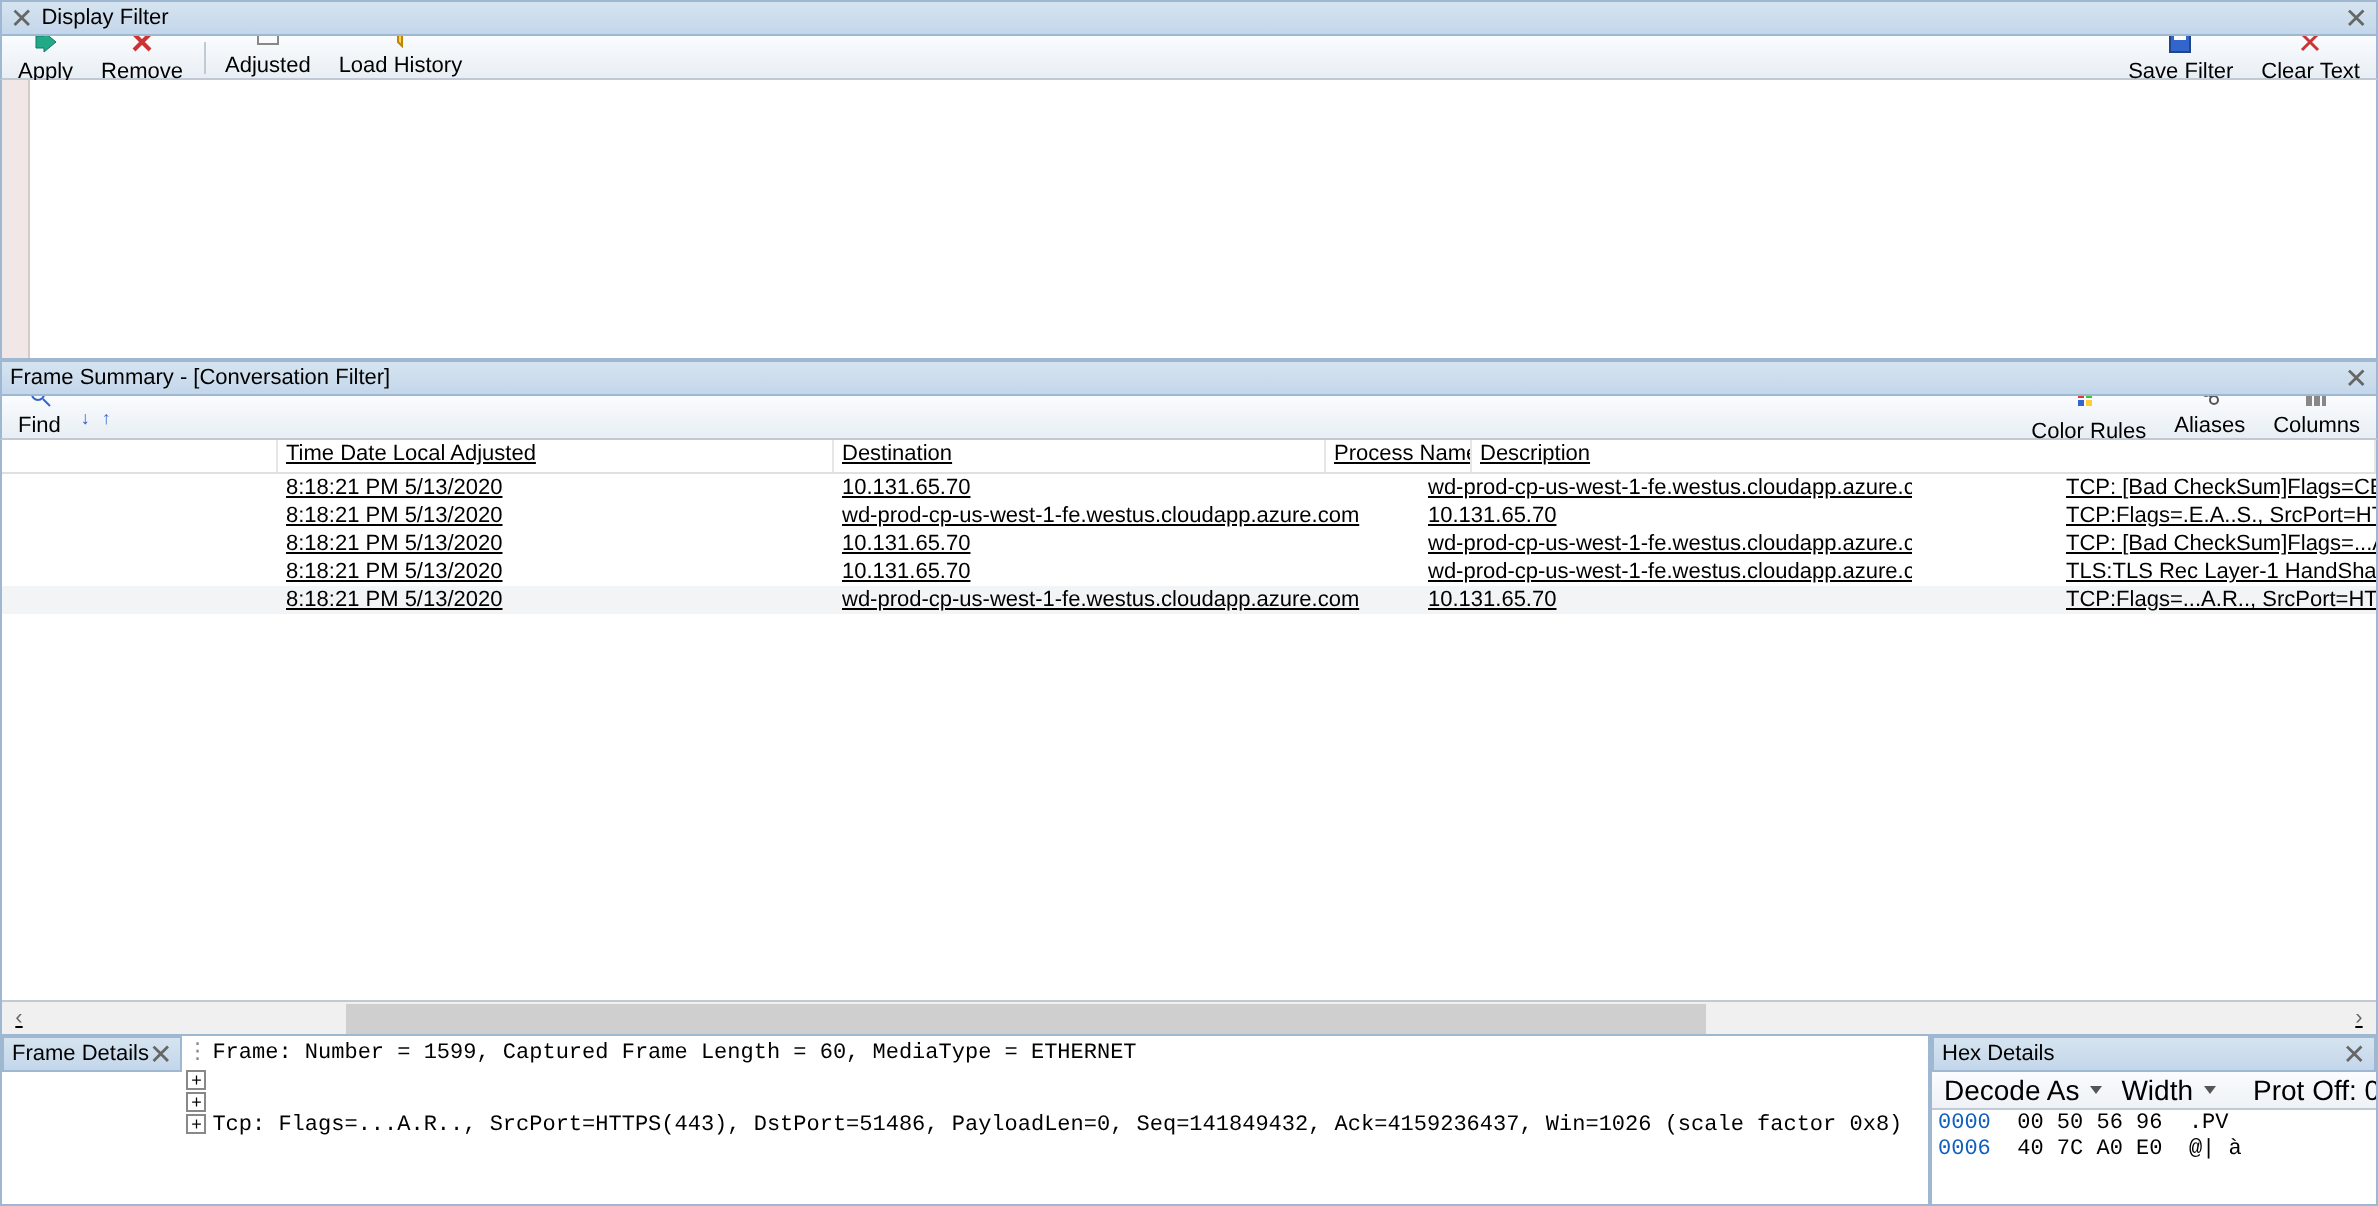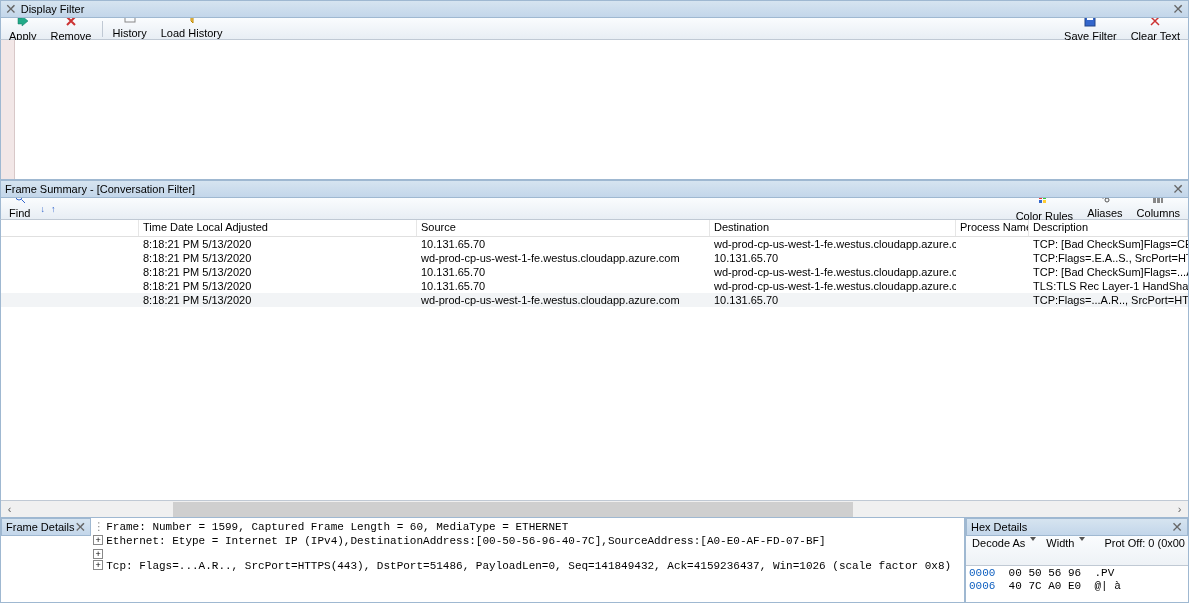--- a/index.html
+++ b/index.html
@@ -80,20 +80,21 @@
   .filter-gutter { width:14px; background:#f2e7e7; border-right:1px solid #d8c8c8; }
   .filter-text { flex:1; padding:2px; }
   
   .frame-summary-body {
     border-left:1px solid #9fb8d1;
     border-right:1px solid #9fb8d1;
     flex:1;
     display:flex;
     flex-direction:column;
     min-height:0;
+    text-decoration:underline;
   }
   .table-area {
     flex:1;
     overflow:hidden;
     position:relative;
   }
   .columns-header {
     display:flex;
     background:#fff;
     border-bottom:1px solid #e0e0e0;
@@ -146,26 +147,27 @@
     align-items:center; justify-content:center;
     font-size:9px; line-height:1;
     margin-right:3px;
     margin-top:1px;
     cursor:pointer;
     font-family: sans-serif;
   }
   .tree-dots { color:#888; margin-right:2px; }
   .hex-toolbar {
     display:flex;
+    align-items:center;
     gap:3px;
     padding:1px 3px;
     border-bottom:1px solid #c0c9d4;
     background:linear-gradient(#fafcfe,#eef2f6);
-    height:30px;
-    font-size:11px;
+    height:19px;
+    font-size:14px;
     white-space:nowrap;
     overflow:hidden;
   }
   .hex-body {
     font-family: Consolas, "Courier New", monospace;
     font-size:11px;
     padding:1px 3px;
     line-height:13px;
     white-space:pre;
   }
@@ -202,21 +204,21 @@
     <span>Remove</span>
   </div>
   <div class="sep"></div>
   <div class="tb-btn">
     <span class="icon-sm">
         <svg viewBox="0 0 12 12">
           <rect x="1" y="2" width="10" height="8" fill="none" stroke="#888"></rect>
           <path d="M1 4 H11" stroke="#888"></path>
         </svg>
       </span>
-    <span>History</span>
+    <span>Adjusted</span>
     <span class="dropdown-caret"></span>
   </div>
   <div class="tb-btn">
     <span class="icon-sm">
         <svg viewBox="0 0 12 12">
           <path d="M1 1 H11 L7 6 V11 L5 9 V6 Z" fill="#fc6" stroke="#b80"></path>
         </svg>
       </span>
     <span>Load History</span>
     <span class="dropdown-caret"></span>
@@ -295,21 +297,20 @@
       </span>
     <span>Columns</span>
     <span class="dropdown-caret"></span>
   </div>
 </div>
 <div class="frame-summary-body">
   <div class="table-area">
     <div class="columns-header">
       <div class="col" style="width:138px"></div>
       <div class="col" style="width:278px">Time Date Local Adjusted</div>
-      <div class="col" style="width:293px">Source</div>
       <div class="col" style="width:246px">Destination</div>
       <div class="col" style="width:73px">Process Name</div>
       <div class="col" style="flex:1">Description</div>
     </div>
     <div class="rows" id="frame-rows">
         <div class="row">
           <div class="col" style="width:138px"></div>
           <div class="col" style="width:278px">8:18:21 PM 5/13/2020</div>
           <div class="col" style="width:293px">10.131.65.70</div>
           <div class="col" style="width:246px">wd-prod-cp-us-west-1-fe.westus.cloudapp.azure.com</div>
@@ -365,21 +366,20 @@
       <span>Frame Details</span>
       <span class="close">✕</span>
     </div>
     <div class="tree-body" id="tree-body">
         <div class="tree-line">
           <span class="tree-dots">⋮</span>
           <span>Frame: Number = 1599, Captured Frame Length = 60, MediaType = ETHERNET</span>
         </div>
         <div class="tree-line">
           <span class="tree-toggle">+</span>
-          <span>Ethernet: Etype = Internet IP (IPv4),DestinationAddress:[00-50-56-96-40-7C],SourceAddress:[A0-E0-AF-FD-07-BF]</span>
         </div>
         <div class="tree-line">
           <span class="tree-toggle">+</span>
         </div>
         <div class="tree-line">
           <span class="tree-toggle">+</span>
           <span>Tcp: Flags=...A.R.., SrcPort=HTTPS(443), DstPort=51486, PayloadLen=0, Seq=141849432, Ack=4159236437, Win=1026 (scale factor 0x8)</span>
         </div>
       </div>
   </div>

